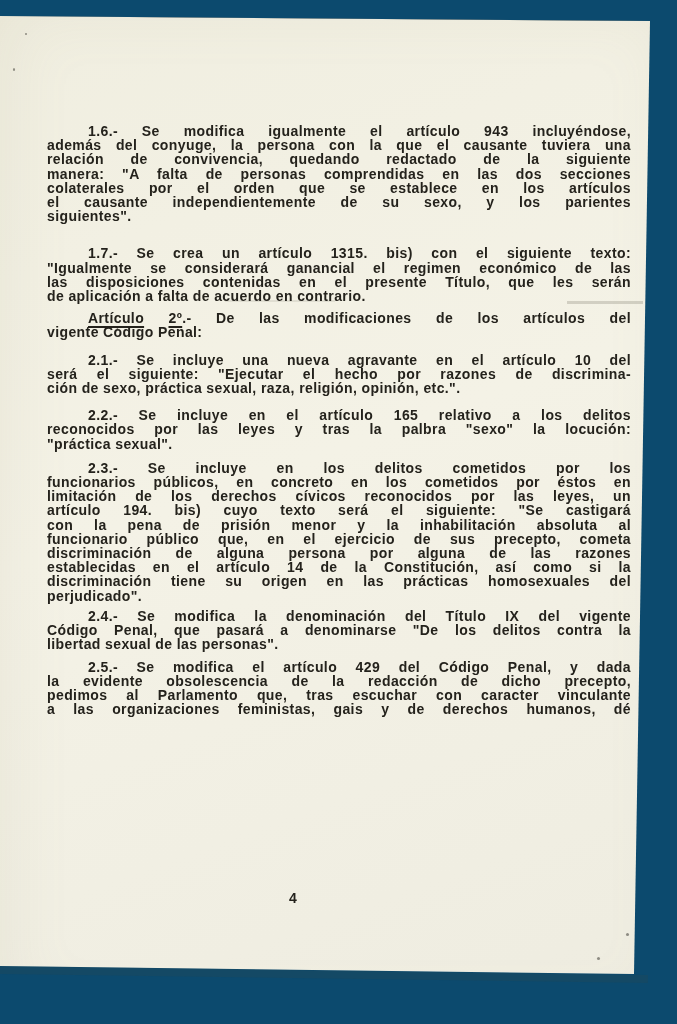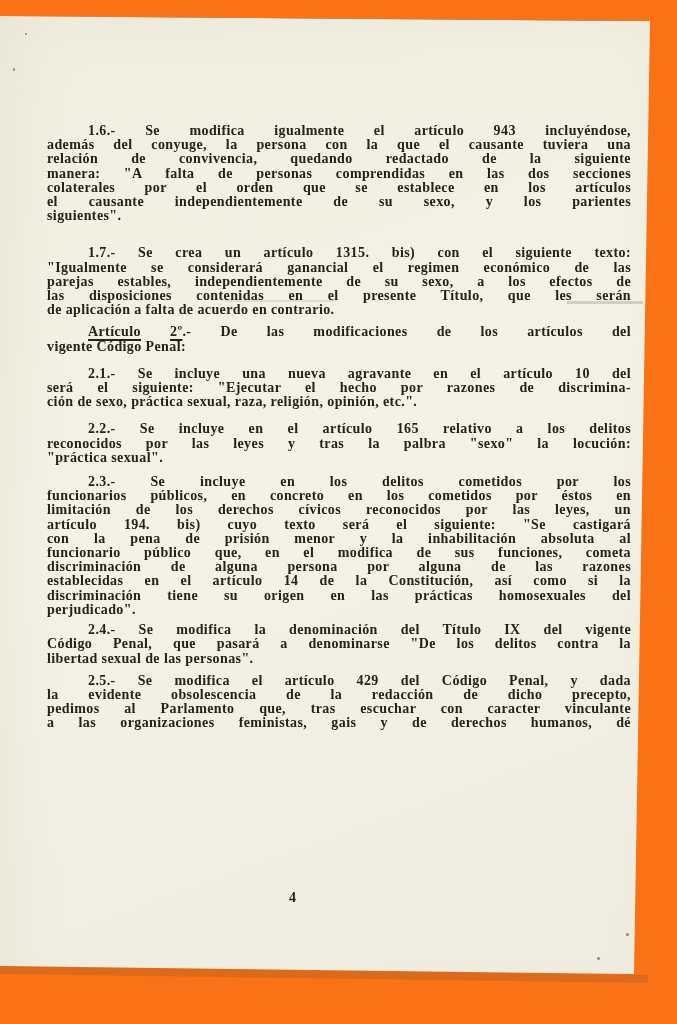--- a/index.html
+++ b/index.html
@@ -1,20 +1,20 @@
 <!DOCTYPE html>
 <html><head>
 <meta charset="utf-8">
 <title>Scanned document page</title>
 <style>
   html,body{margin:0;padding:0;background:#9ea19b;}
   .stage{
     position:relative;width:677px;height:1024px;overflow:hidden;
-    background:#f97316;
-    font-family:Liberation Serif, serif;
+    background:#0c4a6e;
+    font-family:Liberation Sans, sans-serif;
   }
   .paper{
     position:absolute;left:0;top:0;width:677px;height:1024px;
     clip-path:polygon(0px 16px,650px 21px,634px 974px,0px 966px);
     background:linear-gradient(160deg,#f0eee0 0%,#f4f2e6 45%,#eeece0 100%);
     box-shadow:inset 0 0 70px rgba(170,160,130,0.14);
   }
   .top-edge{
     position:absolute;left:0;top:14px;width:654px;height:2.4px;
     transform:rotate(0.45deg);transform-origin:0 50%;
@@ -70,21 +70,20 @@
           <div class="line">además del conyuge, la persona con la que el causante tuviera una</div>
           <div class="line">relación de convivencia, quedando redactado de la siguiente</div>
           <div class="line">manera: "A falta de personas comprendidas en las dos secciones</div>
           <div class="line">colaterales por el orden que se establece en los artículos</div>
           <div class="line">el causante independientemente de su sexo, y los parientes</div>
           <div class="line last">siguientes".</div>
         </div>
         <div class="para" id="p17">
           <div class="line first">1.7.- Se crea un artículo 1315. bis) con el siguiente texto:</div>
           <div class="line">"Igualmente se considerará ganancial el regimen económico de las</div>
-          <div class="line">parejas estables, independientemente de su sexo, a los efectos de</div>
           <div class="line">las disposiciones contenidas en el presente Título, que les serán</div>
           <div class="line last">de aplicación a falta de acuerdo en contrario.</div>
         </div>
         <div class="para" id="heading">
           <div class="line first"><span class="ul">Artículo</span><span> </span><span class="ul">2º</span><span>.- De las modificaciones de los artículos del</span></div>
           <div class="line last">vigente Código Penal:</div>
         </div>
         <div class="para" id="p21">
           <div class="line first">2.1.- Se incluye una nueva agravante en el artículo 10 del</div>
           <div class="line">será el siguiente: "Ejecutar el hecho por razones de discrimina-</div>
@@ -94,21 +93,21 @@
           <div class="line first">2.2.- Se incluye en el artículo 165 relativo a los delitos</div>
           <div class="line">reconocidos por las leyes y tras la palbra "sexo" la locución:</div>
           <div class="line last">"práctica sexual".</div>
         </div>
         <div class="para" id="p23">
           <div class="line first">2.3.- Se incluye en los delitos cometidos por los</div>
           <div class="line">funcionarios públicos, en concreto en los cometidos por éstos en</div>
           <div class="line">limitación de los derechos cívicos reconocidos por las leyes, un</div>
           <div class="line">artículo 194. bis) cuyo texto será el siguiente: "Se castigará</div>
           <div class="line">con la pena de prisión menor y la inhabilitación absoluta al</div>
-          <div class="line">funcionario público que, en el modifica de sus funciones, cometa</div>
+          <div class="line">funcionario público que, en el ejercicio de sus precepto, cometa</div>
           <div class="line">discriminación de alguna persona por alguna de las razones</div>
           <div class="line">establecidas en el artículo 14 de la Constitución, así como si la</div>
           <div class="line">discriminación tiene su origen en las prácticas homosexuales del</div>
           <div class="line last">perjudicado".</div>
         </div>
         <div class="para" id="p24">
           <div class="line first">2.4.- Se modifica la denominación del Título IX del vigente</div>
           <div class="line">Código Penal, que pasará a denominarse "De los delitos contra la</div>
           <div class="line last">libertad sexual de las personas".</div>
         </div>

